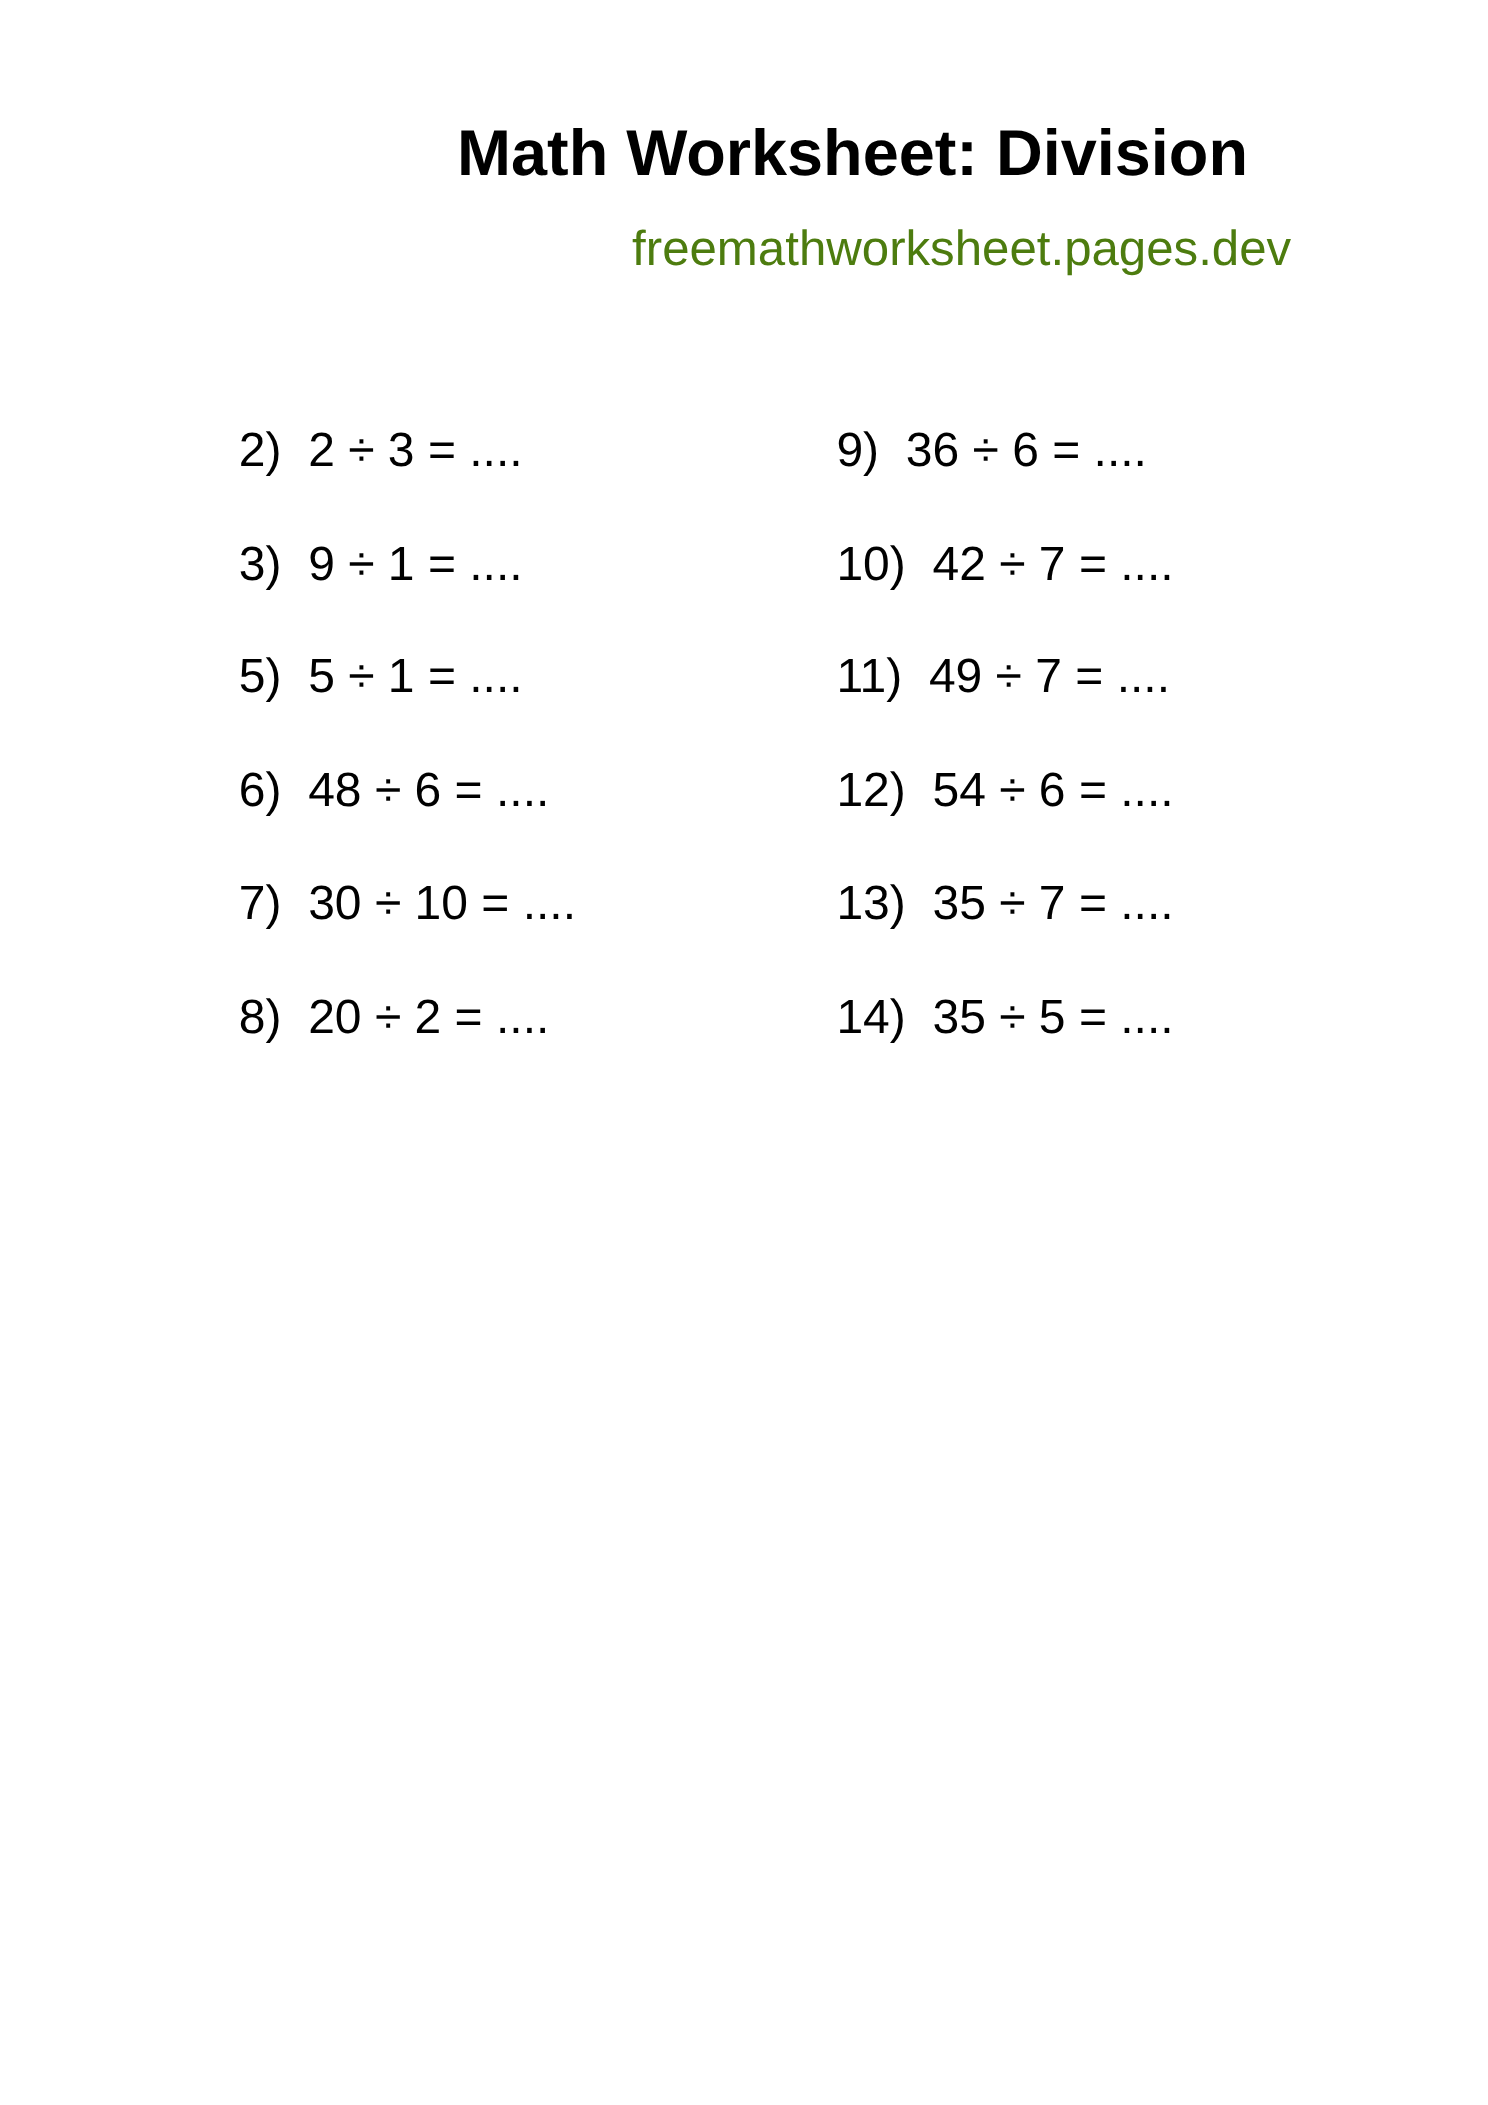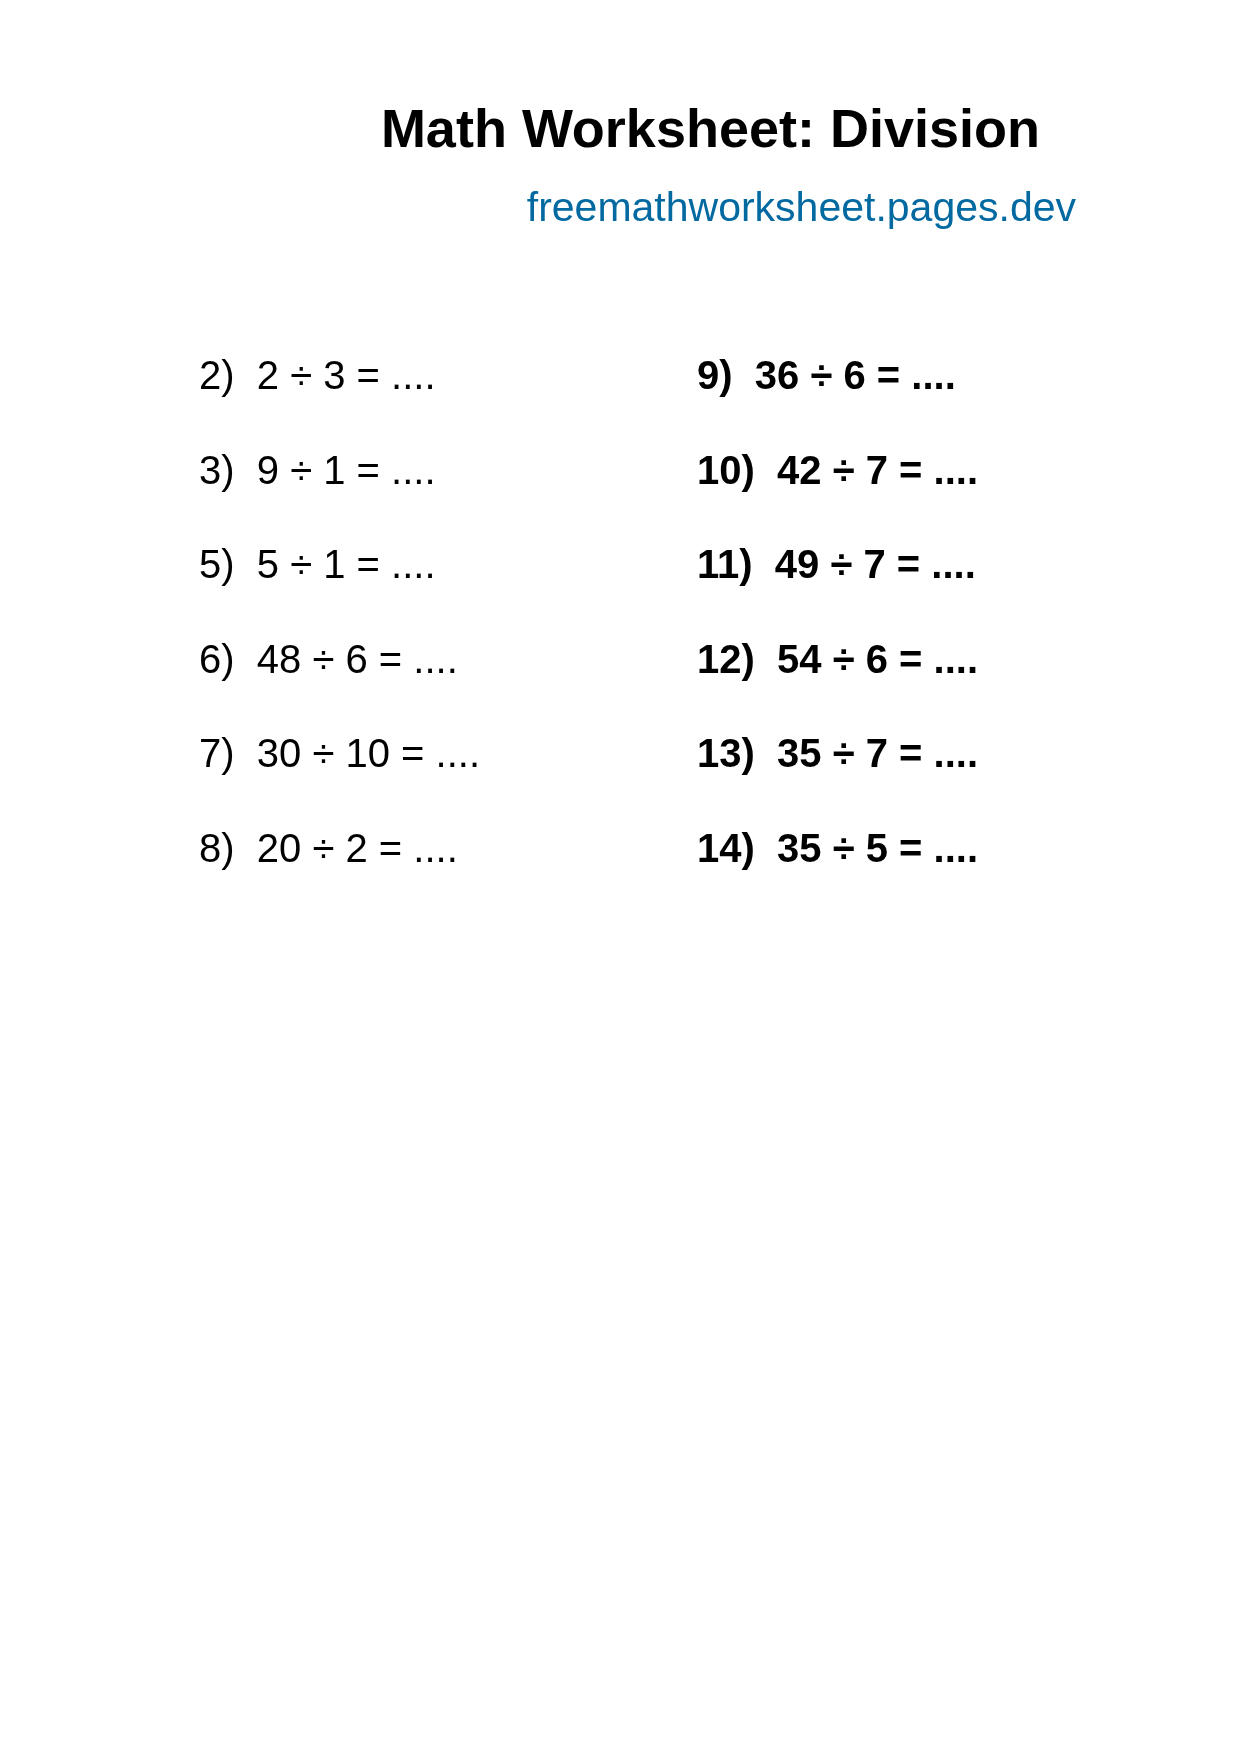--- a/index.html
+++ b/index.html
@@ -24,32 +24,32 @@
       white-space: nowrap;
       margin: 0;
       font-weight: bold;
     }
     .subtitle {
       position: absolute;
       right: 164px;
       top: 184px;
       font-size: 41px;
       line-height: 46px;
-      color: #0369a1;
+      color: #4d7c0f;
       white-space: nowrap;
     }
     .column {
       position: absolute;
       top: 352px;
       margin: 0;
       padding: 0;
       list-style: none;
     }
     .col-left { left: 199px; }
-    .col-right { left: 697px; font-weight: bold; }
+    .col-right { left: 697px; }
     .problem {
       height: 94.6px;
       font-size: 40px;
       line-height: 46px;
       white-space: pre;
     }
   </style>
 </head>
 <body>
 

